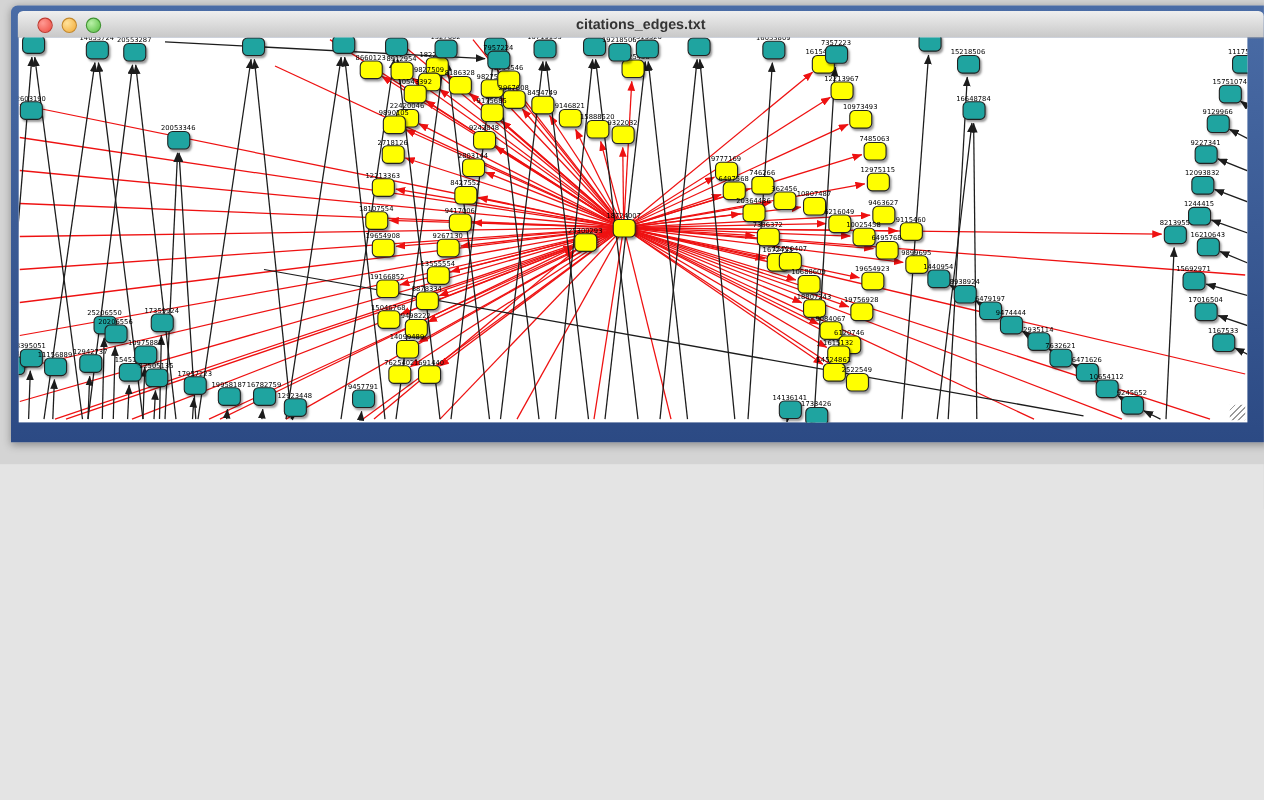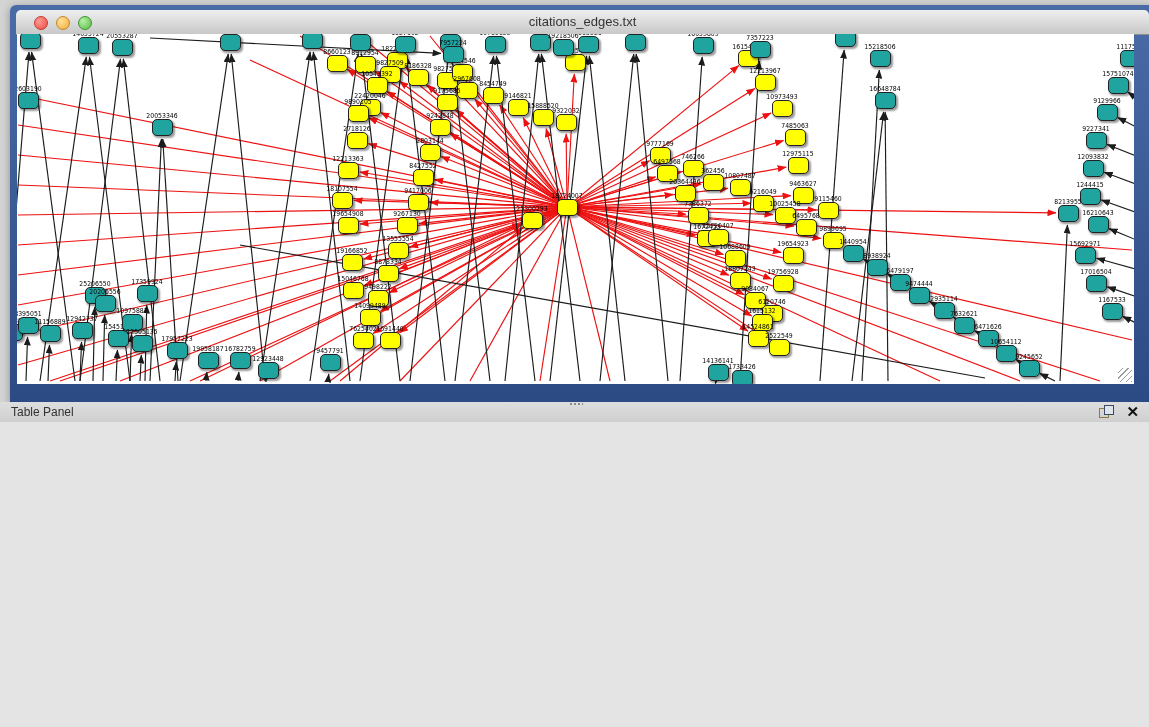--- a/index.html
+++ b/index.html
@@ -11,21 +11,21 @@
     background:linear-gradient(#4a6ca6,#2c4a84);border-radius:6px 6px 0 0;
     box-shadow:0 2px 8px rgba(0,0,0,.35);}
   #titlebar{position:absolute;left:6px;top:5px;width:1133px;height:24px;
     background:linear-gradient(#efefef,#c8c8c8);border-radius:5px 5px 0 0;
     border-bottom:1px solid #8e8e8e;}
   .light{position:absolute;top:6px;width:12px;height:12px;border-radius:50%;}
   #light-red{left:18px;background:radial-gradient(circle at 4px 4px,#ff9a93,#ee4b40);border:1px solid #c0392f;}
   #light-yellow{left:40px;background:radial-gradient(circle at 4px 4px,#ffe29a,#f2a934);border:1px solid #c4882a;}
   #light-green{left:62px;background:radial-gradient(circle at 4px 4px,#b9f0a8,#54bd3e);border:1px solid #3f9330;}
   #win-title{position:absolute;left:0;right:0;top:4px;text-align:center;font-size:13px;
-    font-weight:400;color:#333;}
+    font-weight:700;color:#333;}
   #canvas{position:absolute;left:7px;top:29px;width:1117px;height:350px;background:#fff;overflow:hidden;}
   #edges-svg{position:absolute;left:0;top:0;}
   .gnode{position:absolute;width:21px;height:17px;border:1.4px solid #222;border-radius:5px;
     box-shadow:1.5px 2px 2px rgba(0,0,0,.4);box-sizing:border-box;}
   .gnode.t{background:#1fa4a0;}
   .gnode.y{background:#ffff00;}
   .glabel{position:absolute;width:66px;text-align:center;font-family:"DejaVu Sans",sans-serif;
     font-size:11px;color:#000;transform:scale(.56);transform-origin:center top;line-height:10px;
     pointer-events:none;}
   #resize-hatch{position:absolute;right:2px;bottom:2px;width:14px;height:14px;
@@ -477,29 +477,20 @@
           <div class="glabel" style="left: 1035px; top: 208px;">15692971</div>
           <div class="gnode t" style="left: 1068.5px; top: 240.5px;"></div>
           <div class="glabel" style="left: 1046px; top: 236px;">17016504</div>
           <div class="gnode t" style="left: 1084.5px; top: 268.5px;"></div>
           <div class="glabel" style="left: 1062px; top: 264px;">1167533</div>
         </div>
       <div id="resize-hatch"></div>
     </div>
   </div>
 
-  <div id="panel-header">
-    <span id="panel-title">Table Panel</span>
-    <span id="splitter-dots"></span>
-    <span id="float-icon">
-        <span class="sq1"></span>
-        <span class="sq2"></span>
-      </span>
-    <span id="close-icon">✕</span>
-  </div>
 
   <div id="panel-body">
 
     
     
     
     
     
     
     

